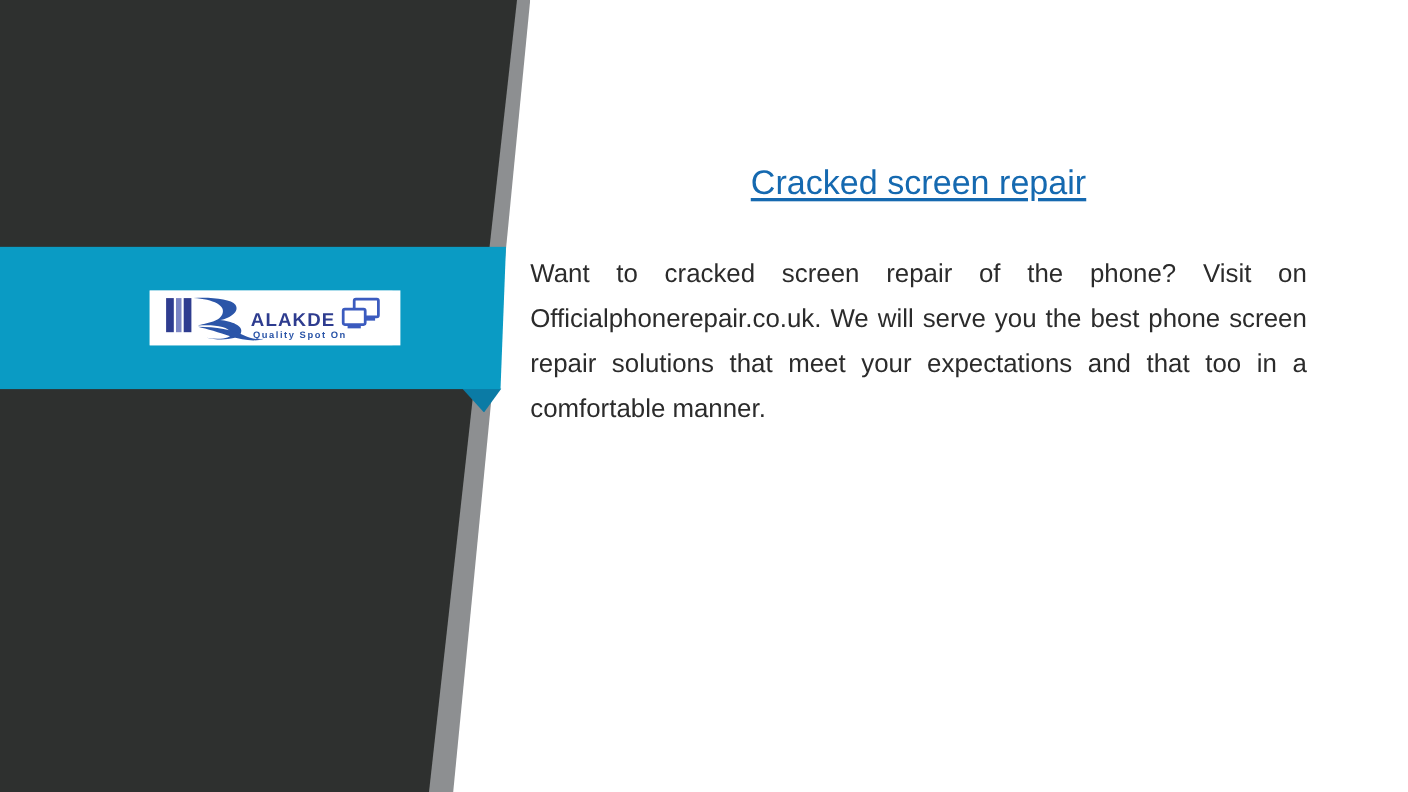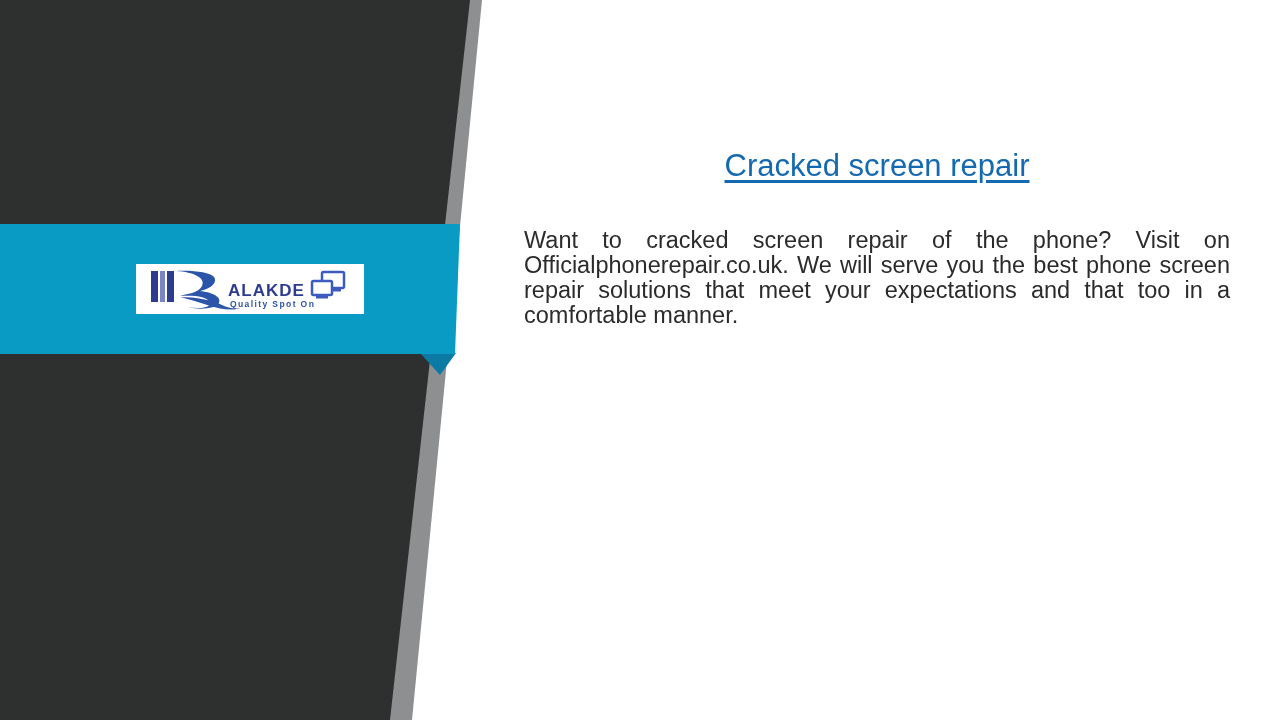--- a/index.html
+++ b/index.html
@@ -70,21 +70,21 @@
     width: 228px;
     height: 50px;
     background: #ffffff;
     overflow: hidden;
   }
   .logo-svg { display: block; }
 
   
   .content {
     position: absolute;
-    left: 524px;
+    left: 482px;
     top: 0;
     width: 706px;
     height: 632px;
   }
   .title-wrap {
     position: absolute;
     left: 0;
     top: 146px;
     width: 706px;
     text-align: center;
@@ -97,21 +97,21 @@
     text-underline-offset: 4px;
     font-family: "Liberation Sans", sans-serif;
     cursor: pointer;
   }
   .body-text {
     position: absolute;
     left: 0;
     top: 228px;
     width: 706px;
     font-size: 23.5px;
-    line-height: 25px;
+    line-height: 41px;
     color: #2b2b2b;
     text-align: justify;
     text-justify: inter-word;
     font-family: "Liberation Sans", sans-serif;
   }
 </style>
 </head>
 <body>
 
 <div id="slide">

